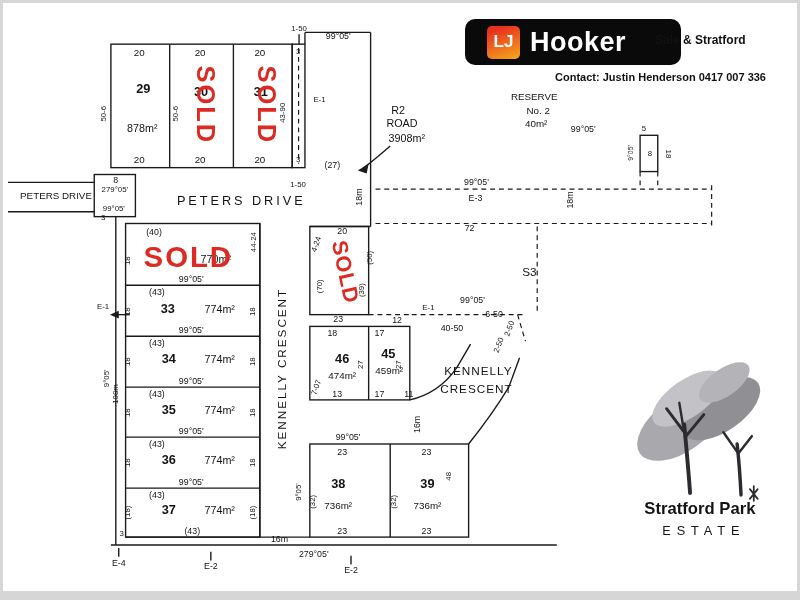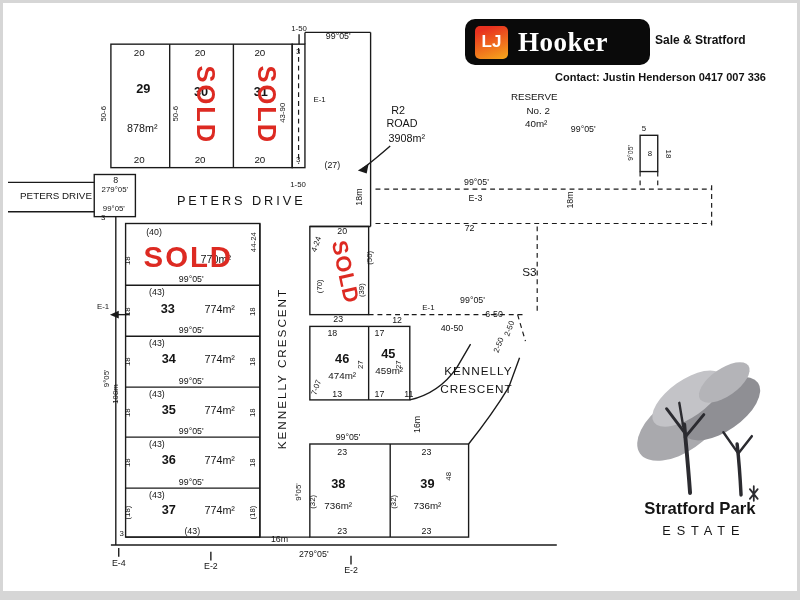--- a/index.html
+++ b/index.html
@@ -5,31 +5,31 @@
   * { margin:0; padding:0; box-sizing:border-box; }
   html,body { width:800px; height:600px; }
   body { font-family:"Liberation Sans", sans-serif; background:#e9e9e9; }
   .page {
     position:relative; width:800px; height:600px; background:#ffffff;
     border:3px solid #d6d6d6; border-bottom-width:9px; overflow:hidden;
   }
   svg.plan { position:absolute; left:0; top:0; width:100%; height:100%;
     font-family:"Liberation Sans", sans-serif; }
   .lj-badge {
-    position:absolute; left:462px; top:16px; width:185px; height:46px;
+    position:absolute; left:462px; top:16px; width:216px; height:46px;
     background:#0a0a0a; border-radius:10px; display:flex; align-items:center;
-    gap:10px; padding-left:10px;
+    gap:10px; padding-left:22px;
   }
   .lj-square {
     width:33px; height:33px; border-radius:5px;
     background:linear-gradient(160deg,#e8311f 15%,#f6a21c 95%);
     color:#fff; font-weight:bold; font-size:17px;
     display:flex; align-items:center; justify-content:center;
   }
-  .lj-hooker { color:#fff; font-weight:bold; font-size:27px; letter-spacing:0.5px;font-family:Liberation Serif, serif; }
+  .lj-hooker { color:#fff; font-weight:bold; font-size:27px; letter-spacing:0.5px; }
   .lj-office { position:absolute; left:652px; top:30px; font-size:12px; font-weight:bold; color:#111; }
   .lj-contact { position:absolute; left:463px; top:68px; width:300px; text-align:right;
     font-size:11px; font-weight:bold; color:#111; }
 </style>
 </head>
 <body>
 
 <div class="page">
 
   <svg class="plan" viewBox="0 0 800 600">

